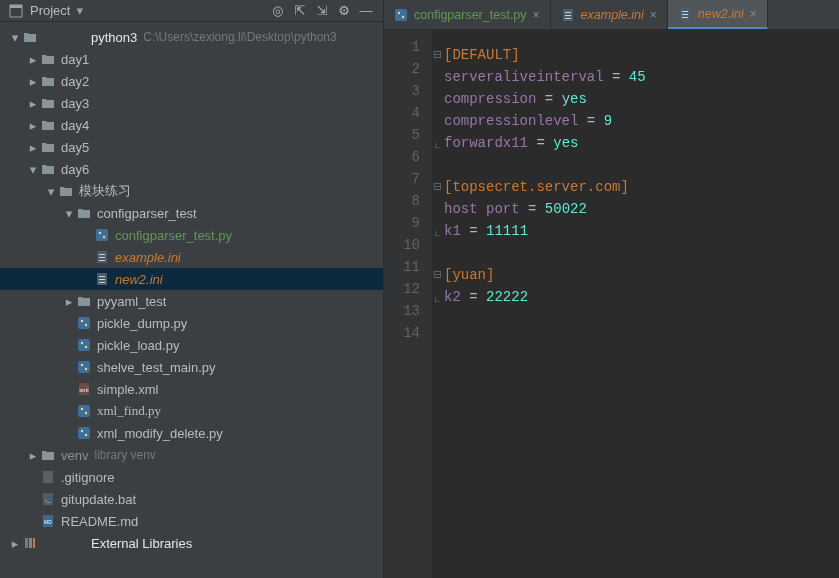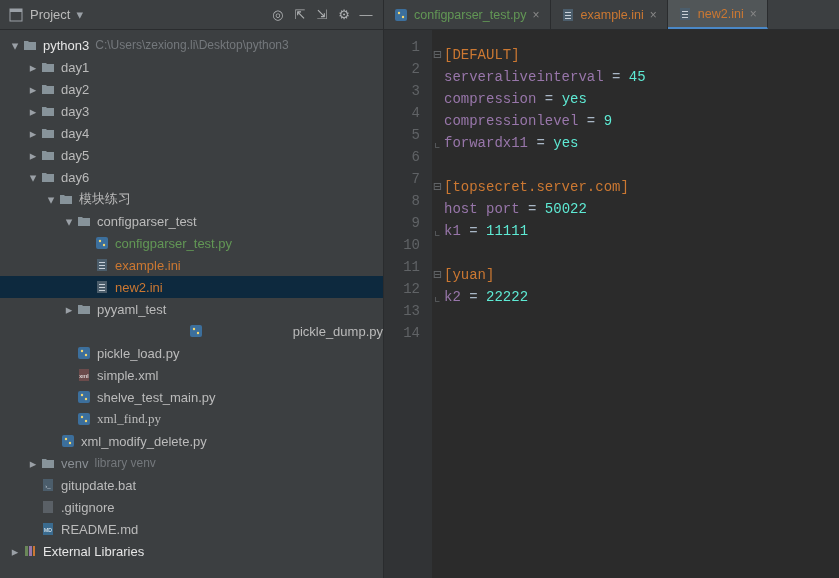--- a/index.html
+++ b/index.html
@@ -12,21 +12,21 @@
   overflow: hidden;
   display: flex;
 }
 .sidebar {
   width: 384px; height: 100%;
   background: #3c3f41;
   border-right: 1px solid #2a2c2e;
   display: flex; flex-direction: column;
 }
 .sidebar-header {
-  height: 30px;
+  height: 22px;
   display: flex; align-items: center;
   border-bottom: 1px solid #2a2c2e;
   padding: 0 6px 0 8px;
 }
 .sidebar-header .title-group {
   display: flex; align-items: center; gap: 6px;
 }
 .sidebar-header .icon-slot { width: 16px; height: 16px; display: inline-flex; align-items: center; justify-content: center; }
 .sidebar-header .title { color: #bbbbbb; }
 .sidebar-header .spacer { flex: 1; }
@@ -54,22 +54,22 @@
   color: #9aa0a6; flex-shrink: 0;
 }
 .tree-row .icon {
   width: 16px; height: 16px; margin-right: 5px;
   display: inline-flex; align-items: center; justify-content: center;
   flex-shrink: 0;
 }
 .tree-row .label { color: #bbbbbb; }
 .tree-row .suffix { color: #74787c; margin-left: 6px; font-size: 12px; }
 .lbl-green { color: #629755 !important; }
-.lbl-orange { color: #cc7832 !important; }
-.lbl-white { color: #e6e6e6 !important; }
+.lbl-orange { color: #cc7832 !important; font-style: italic; }
+.lbl-white { color: #e6e6e6 !important; margin-left: 48px; }
 
 .editor {
   flex: 1; height: 100%;
   background: #2b2b2b;
   display: flex; flex-direction: column;
 }
 .tabbar {
   height: 30px;
   display: flex; align-items: stretch;
   background: #3c3f41;
@@ -263,75 +263,75 @@
       </div>
       <div class="tree-row" style="padding-left: 62px;">
         <span class="arrow">▸</span>
         <span class="icon">
           <svg width="14" height="14" viewBox="0 0 14 14">
             <path d="M1 3 h4 l1 1 h7 v8 h-12 z" fill="#87939a"></path>
           </svg>
         </span>
         <span class="label ">pyyaml_test</span>
       </div>
-      <div class="tree-row" style="padding-left: 91px; justify-content: space-between;">
+      <div class="tree-row" style="padding-left: 62px;">
         <span class="arrow"></span>
         <span class="icon">
           <svg width="14" height="14" viewBox="0 0 14 14">
             <rect x="1" y="1" width="12" height="12" rx="2" fill="#3c6f9c"></rect>
             <circle cx="5" cy="5" r="1.2" fill="#f5d76e"></circle>
             <circle cx="9" cy="9" r="1.2" fill="#f5d76e"></circle>
           </svg>
         </span>
         <span class="label ">pickle_dump.py</span>
       </div>
       <div class="tree-row" style="padding-left: 62px;">
         <span class="arrow"></span>
         <span class="icon">
           <svg width="14" height="14" viewBox="0 0 14 14">
             <rect x="1" y="1" width="12" height="12" rx="2" fill="#3c6f9c"></rect>
             <circle cx="5" cy="5" r="1.2" fill="#f5d76e"></circle>
             <circle cx="9" cy="9" r="1.2" fill="#f5d76e"></circle>
           </svg>
         </span>
         <span class="label ">pickle_load.py</span>
+      </div>
+      <div class="tree-row" style="padding-left: 62px;">
+        <span class="arrow"></span>
+        <span class="icon">
+          <svg width="14" height="14" viewBox="0 0 14 14">
+            <rect x="1" y="1" width="12" height="12" rx="2" fill="#3c6f9c"></rect>
+            <circle cx="5" cy="5" r="1.2" fill="#f5d76e"></circle>
+            <circle cx="9" cy="9" r="1.2" fill="#f5d76e"></circle>
+          </svg>
+        </span>
+        <span class="label ">shelve_test_main.py</span>
       </div>
       <div class="tree-row" style="padding-left: 62px;">
         <span class="arrow"></span>
         <span class="icon">
           <svg width="14" height="14" viewBox="0 0 14 14">
             <rect x="2" y="1" width="10" height="12" fill="#6b4b4b"></rect>
             <text x="7" y="10" text-anchor="middle" font-size="6" fill="#fff">xml</text>
           </svg>
         </span>
         <span class="label ">simple.xml</span>
       </div>
-      <div class="tree-row" style="padding-left: 62px;">
-        <span class="arrow"></span>
-        <span class="icon">
-          <svg width="14" height="14" viewBox="0 0 14 14">
-            <rect x="1" y="1" width="12" height="12" rx="2" fill="#3c6f9c"></rect>
-            <circle cx="5" cy="5" r="1.2" fill="#f5d76e"></circle>
-            <circle cx="9" cy="9" r="1.2" fill="#f5d76e"></circle>
-          </svg>
-        </span>
-        <span class="label ">shelve_test_main.py</span>
-      </div>
       <div class="tree-row" style="padding-left: 62px; font-family: Liberation Serif, serif;">
         <span class="arrow"></span>
         <span class="icon">
           <svg width="14" height="14" viewBox="0 0 14 14">
             <rect x="1" y="1" width="12" height="12" rx="2" fill="#3c6f9c"></rect>
             <circle cx="5" cy="5" r="1.2" fill="#f5d76e"></circle>
             <circle cx="9" cy="9" r="1.2" fill="#f5d76e"></circle>
           </svg>
         </span>
         <span class="label ">xml_find.py</span>
       </div>
-      <div class="tree-row" style="padding-left: 46px;">
+      <div class="tree-row" style="padding-left: 62px;">
         <span class="arrow"></span>
         <span class="icon">
           <svg width="14" height="14" viewBox="0 0 14 14">
             <rect x="1" y="1" width="12" height="12" rx="2" fill="#3c6f9c"></rect>
             <circle cx="5" cy="5" r="1.2" fill="#f5d76e"></circle>
             <circle cx="9" cy="9" r="1.2" fill="#f5d76e"></circle>
           </svg>
         </span>
         <span class="label ">xml_modify_delete.py</span>
       </div>
@@ -342,34 +342,34 @@
             <path d="M1 3 h4 l1 1 h7 v8 h-12 z" fill="#87939a"></path>
           </svg>
         </span>
         <span class="label " style="color: rgb(138, 143, 148);">venv</span>
         <span class="suffix">library venv</span>
       </div>
       <div class="tree-row" style="padding-left: 26px;">
         <span class="arrow"></span>
         <span class="icon">
           <svg width="14" height="14" viewBox="0 0 14 14">
+            <rect x="2" y="1" width="10" height="12" fill="#5a6066"></rect>
+          </svg>
+        </span>
+        <span class="label ">.gitignore</span>
+      </div>
+      <div class="tree-row" style="padding-left: 26px;">
+        <span class="arrow"></span>
+        <span class="icon">
+          <svg width="14" height="14" viewBox="0 0 14 14">
             <rect x="2" y="1" width="10" height="12" fill="#4b5d6b"></rect>
             <text x="7" y="10" text-anchor="middle" font-size="6" fill="#c9d1d9">›_</text>
           </svg>
         </span>
         <span class="label ">gitupdate.bat</span>
-      </div>
-      <div class="tree-row" style="padding-left: 26px;">
-        <span class="arrow"></span>
-        <span class="icon">
-          <svg width="14" height="14" viewBox="0 0 14 14">
-            <rect x="2" y="1" width="10" height="12" fill="#5a6066"></rect>
-          </svg>
-        </span>
-        <span class="label ">.gitignore</span>
       </div>
       <div class="tree-row" style="padding-left: 26px;">
         <span class="arrow"></span>
         <span class="icon">
           <svg width="14" height="14" viewBox="0 0 14 14">
             <rect x="2" y="1" width="10" height="12" fill="#3a6b8f"></rect>
             <text x="7" y="10" text-anchor="middle" font-size="5" fill="#fff">MD</text>
           </svg>
         </span>
         <span class="label ">README.md</span>

